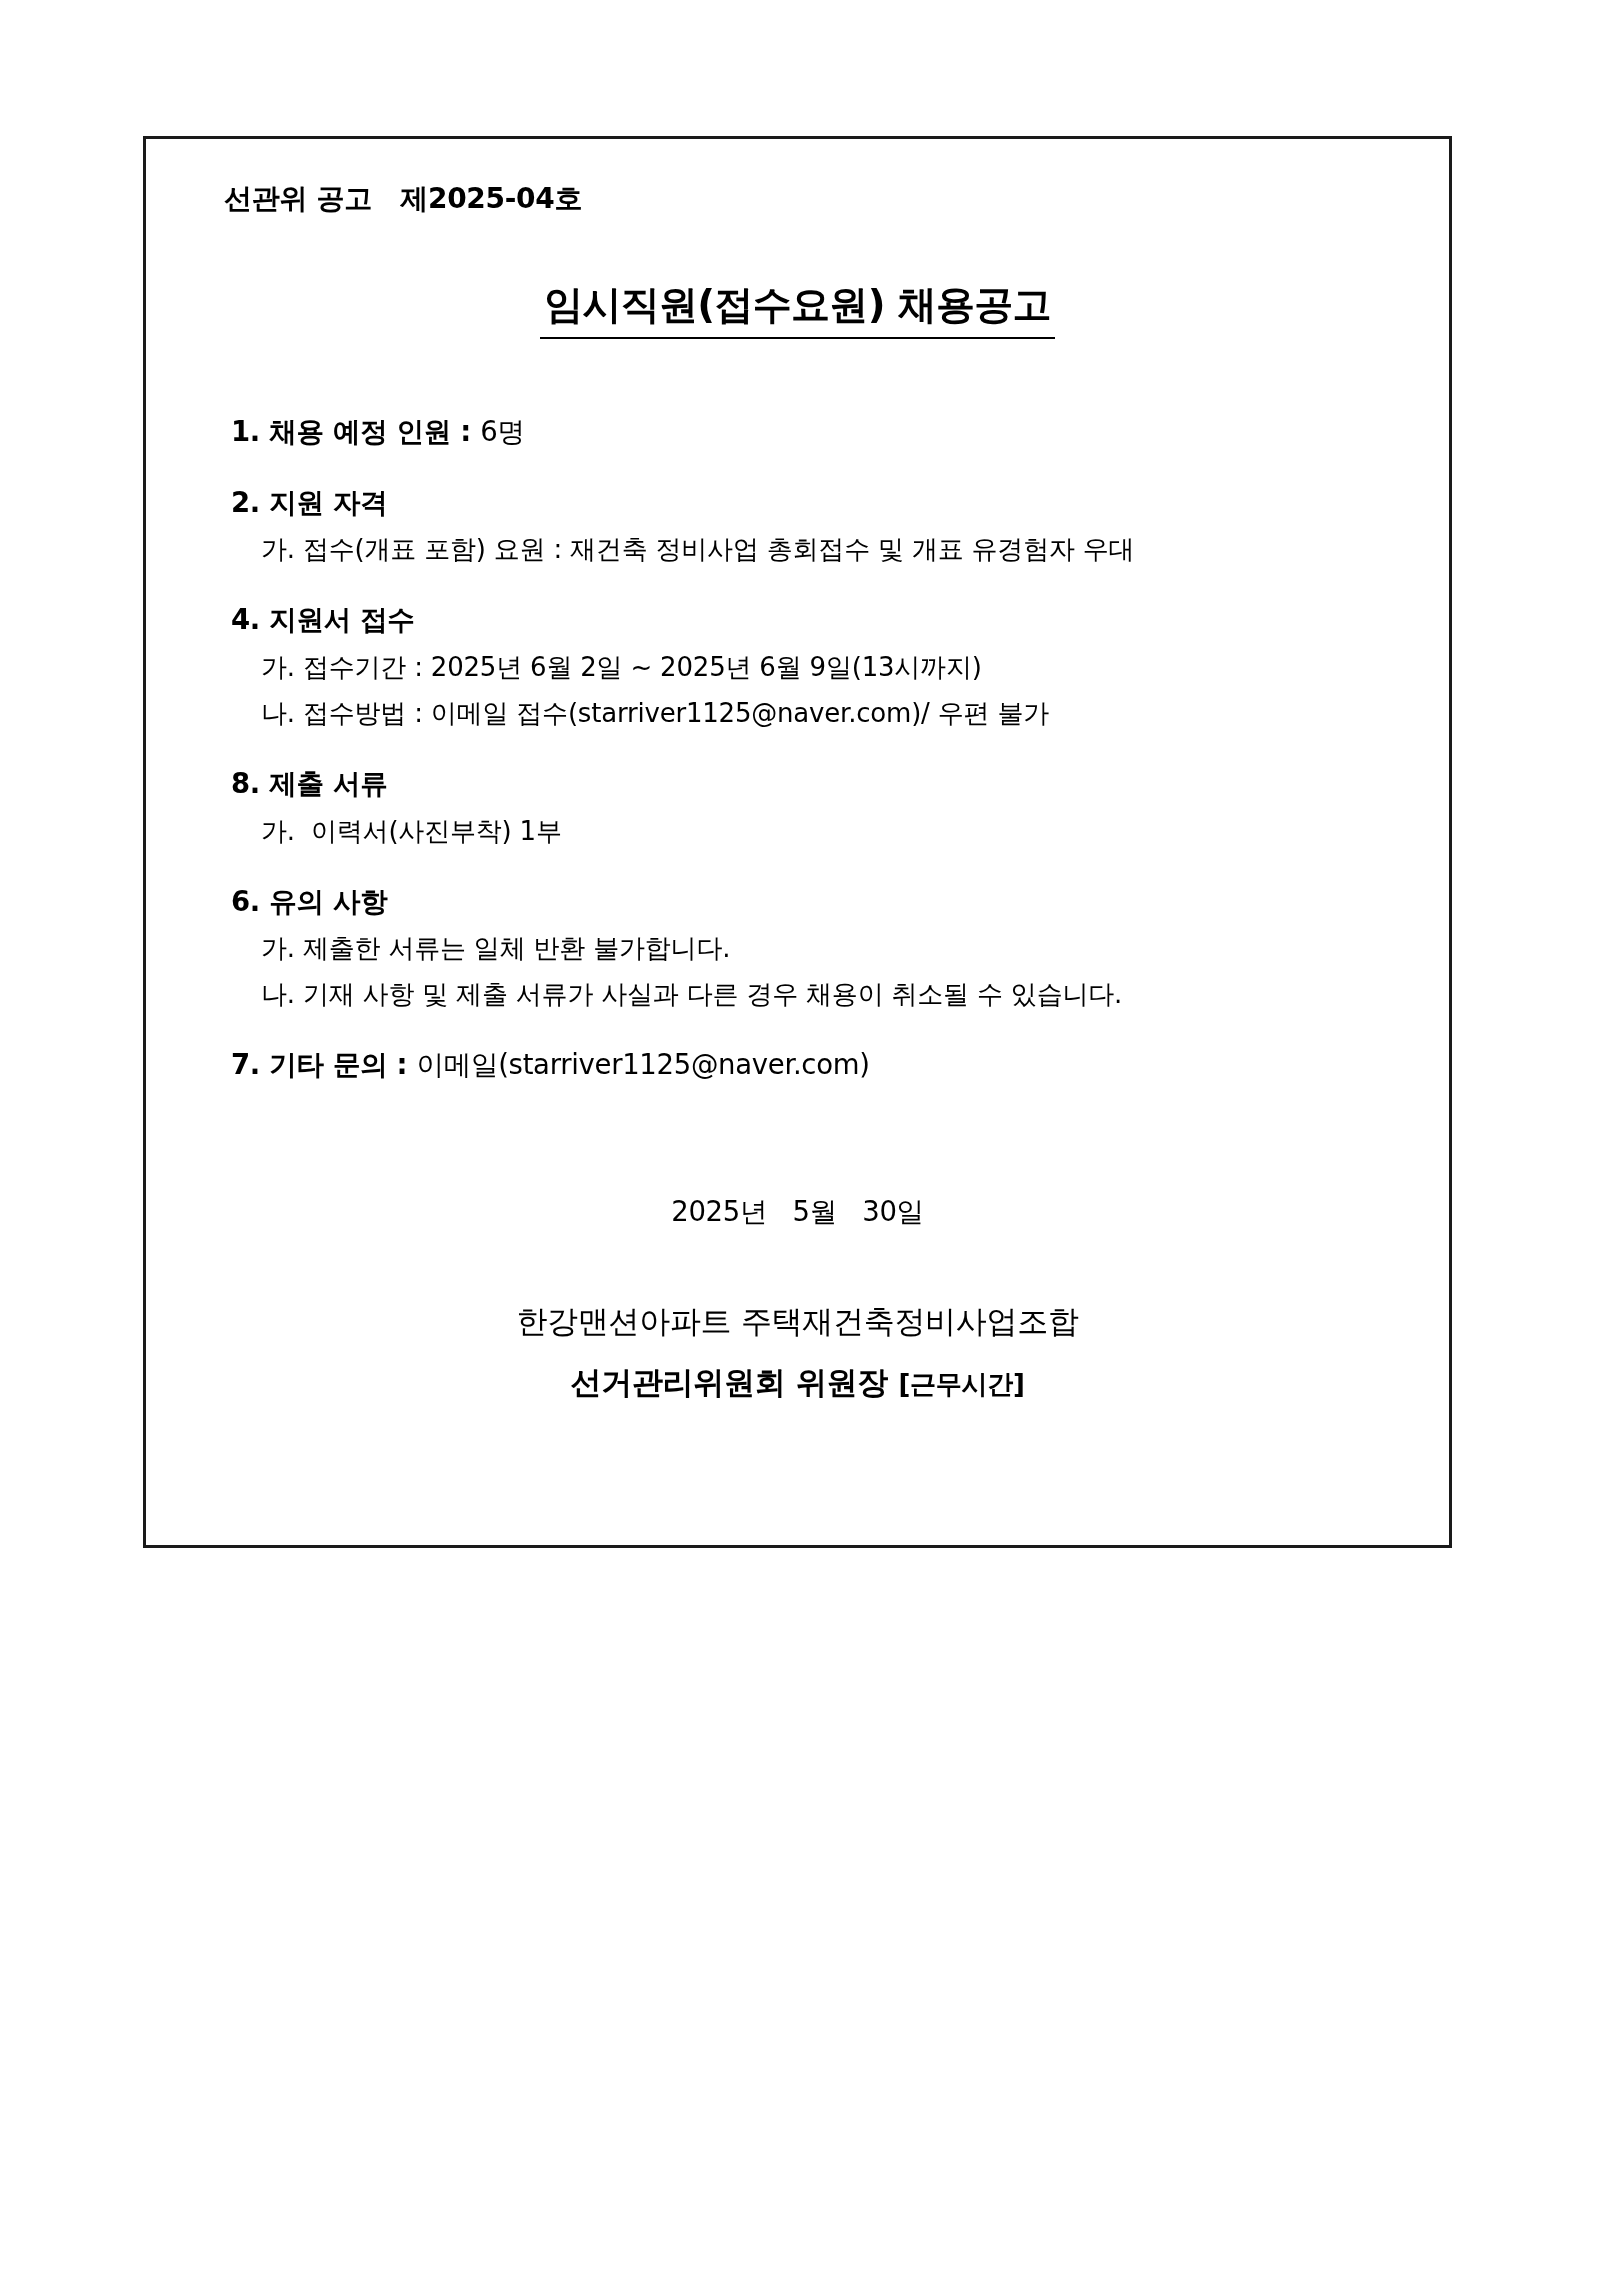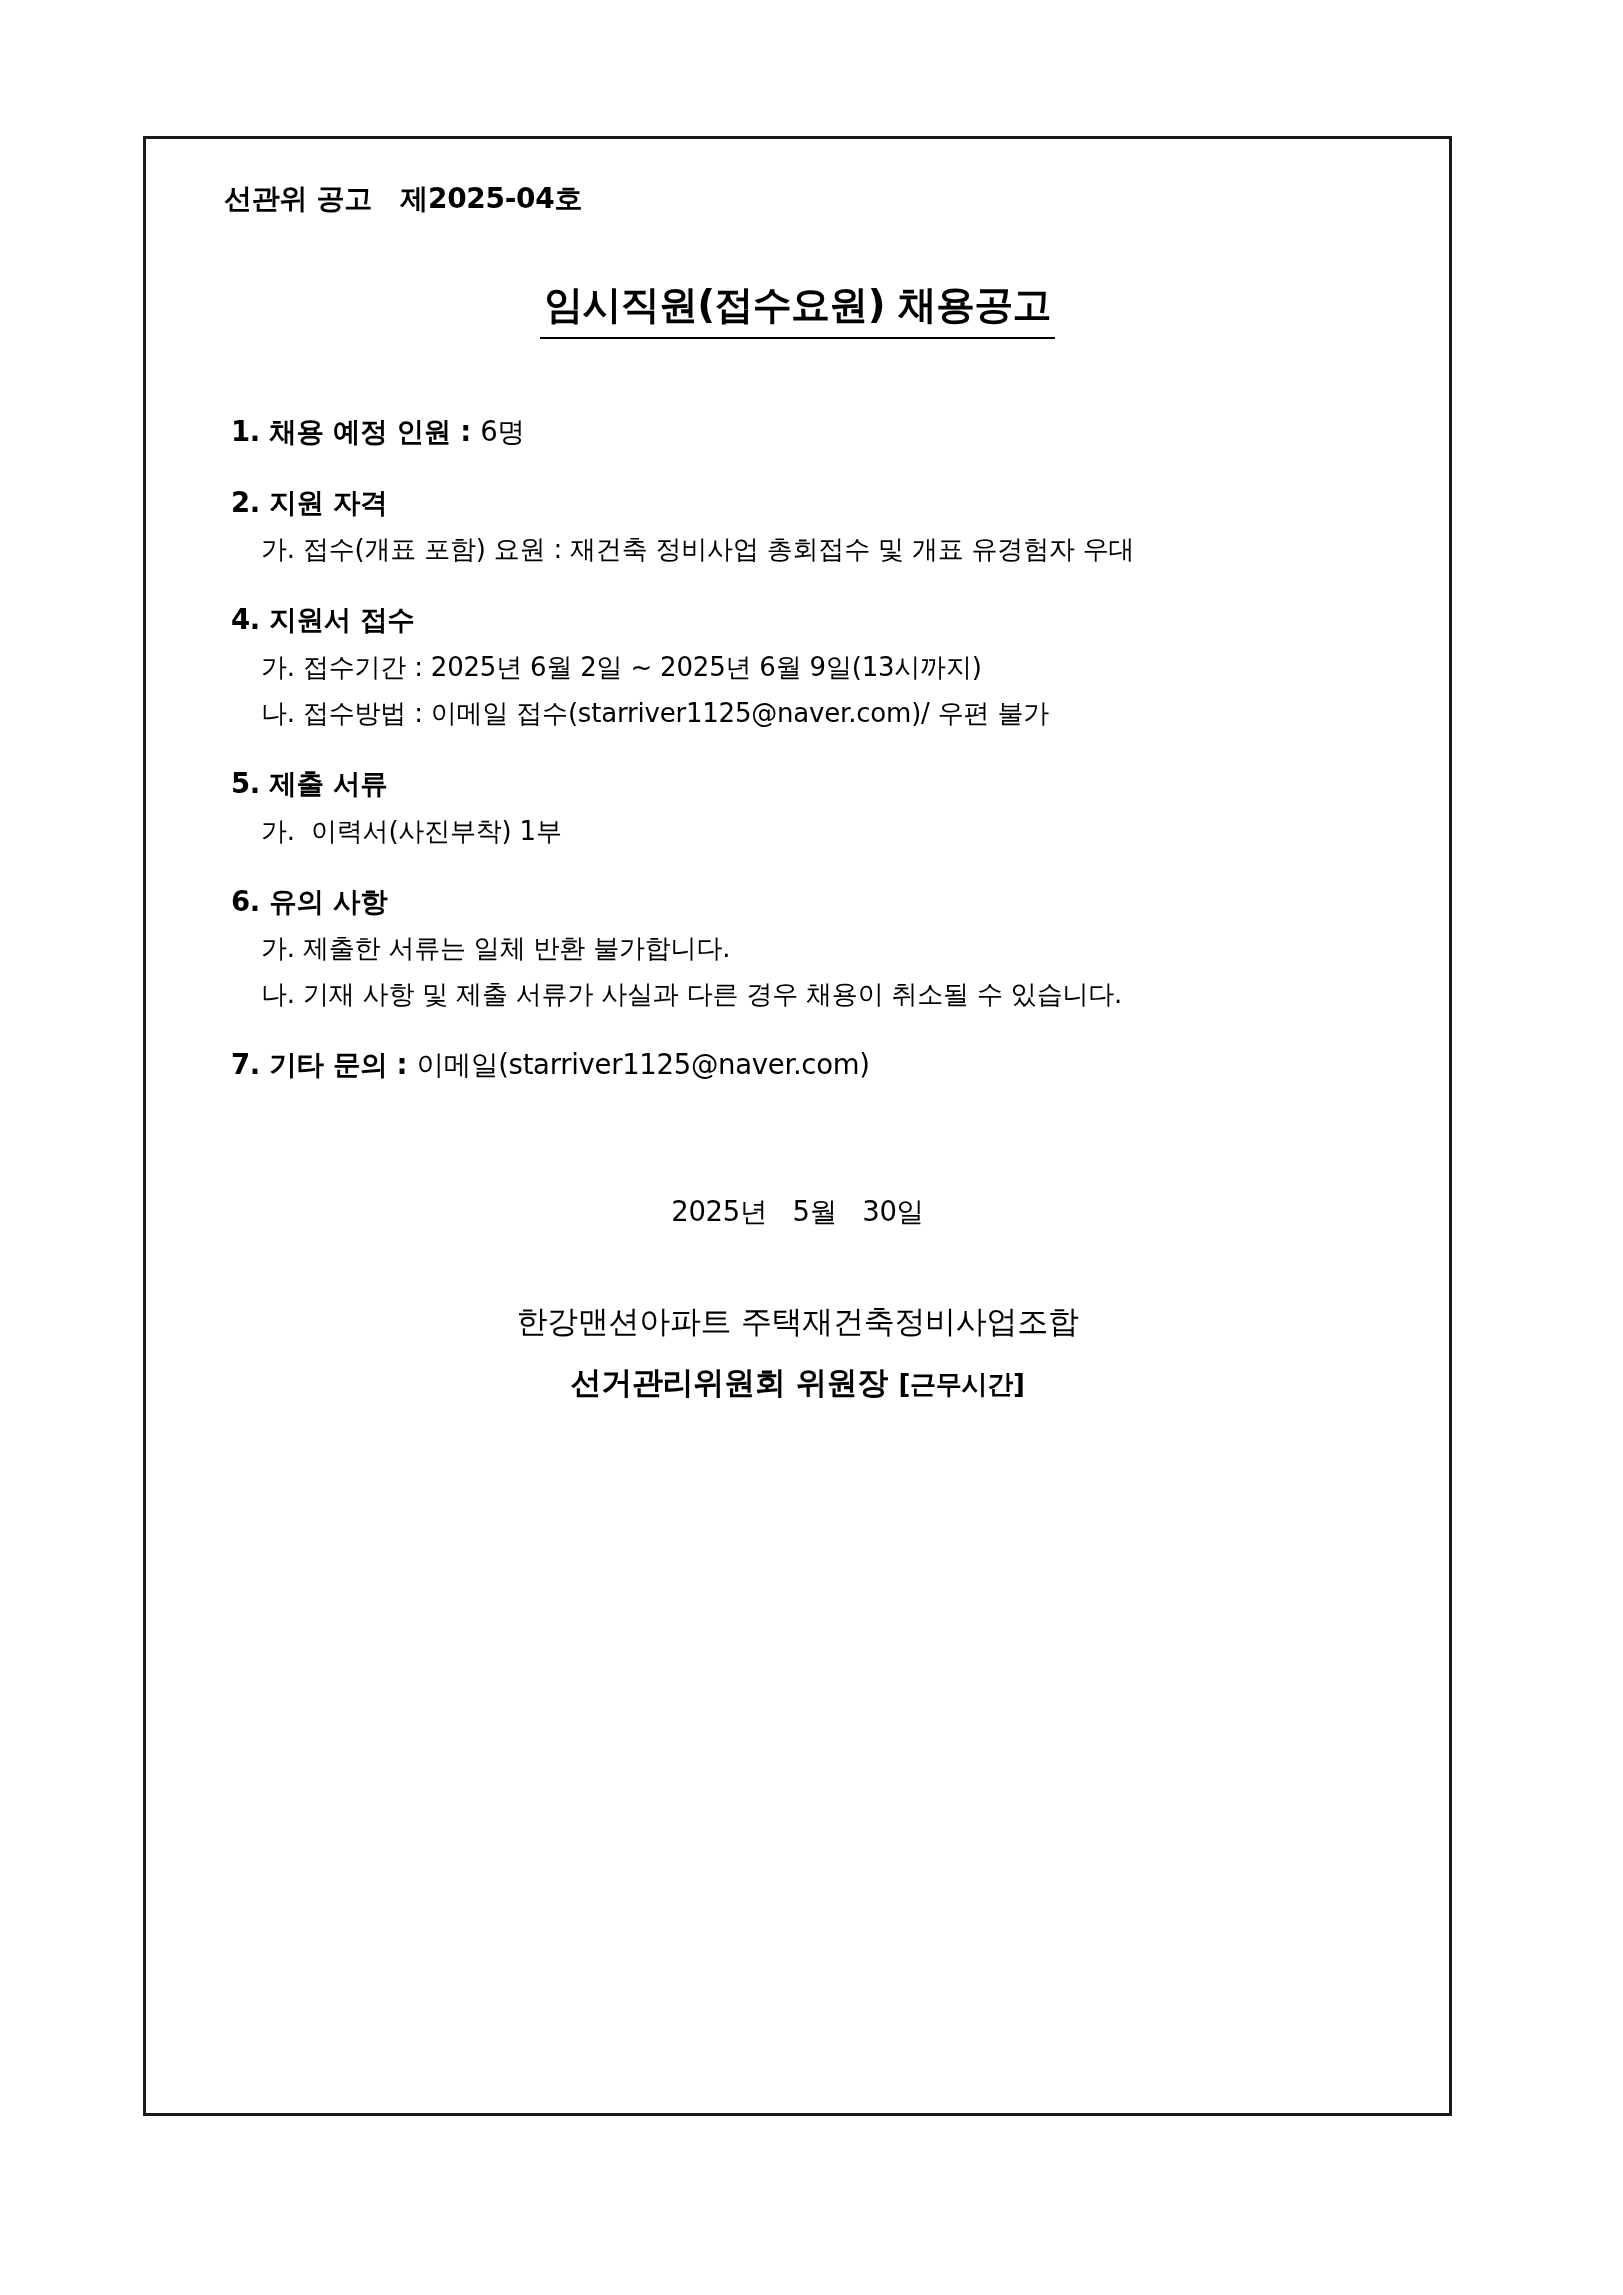--- a/index.html
+++ b/index.html
@@ -15,21 +15,21 @@
     position: relative;
     overflow: hidden;
   }
 
   
   .page-frame {
     position: absolute;
     left: 143px;
     top: 136px;
     width: 1309px;
-    height: 1980px;
+    height: 1412px;
     border: 3.3px solid #1a1a1a;
     box-sizing: border-box;
     background: #ffffff;
   }
 
   .inner {
     position: absolute;
     left: 0;
     top: 0;
     width: 100%;
@@ -138,21 +138,21 @@
       </div>
 
 
       <div class="section">
         <div class="section-head">4. 지원서 접수</div>
         <div class="sub-item">가. 접수기간 : 2025년 6월 2일 ~ 2025년 6월 9일(13시까지)</div>
         <div class="sub-item">나. 접수방법 : 이메일 접수(starriver1125@naver.com)/ 우편 불가</div>
       </div>
 
       <div class="section">
-        <div class="section-head">5. 제출 서류</div>
+        <div class="section-head">8. 제출 서류</div>
         <div class="sub-item">가.  이력서(사진부착) 1부</div>
       </div>
 
       <div class="section">
         <div class="section-head">6. 유의 사항</div>
         <div class="sub-item">가. 제출한 서류는 일체 반환 불가합니다.</div>
         <div class="sub-item">나. 기재 사항 및 제출 서류가 사실과 다른 경우 채용이 취소될 수 있습니다.</div>
       </div>
 
       <div class="section">

